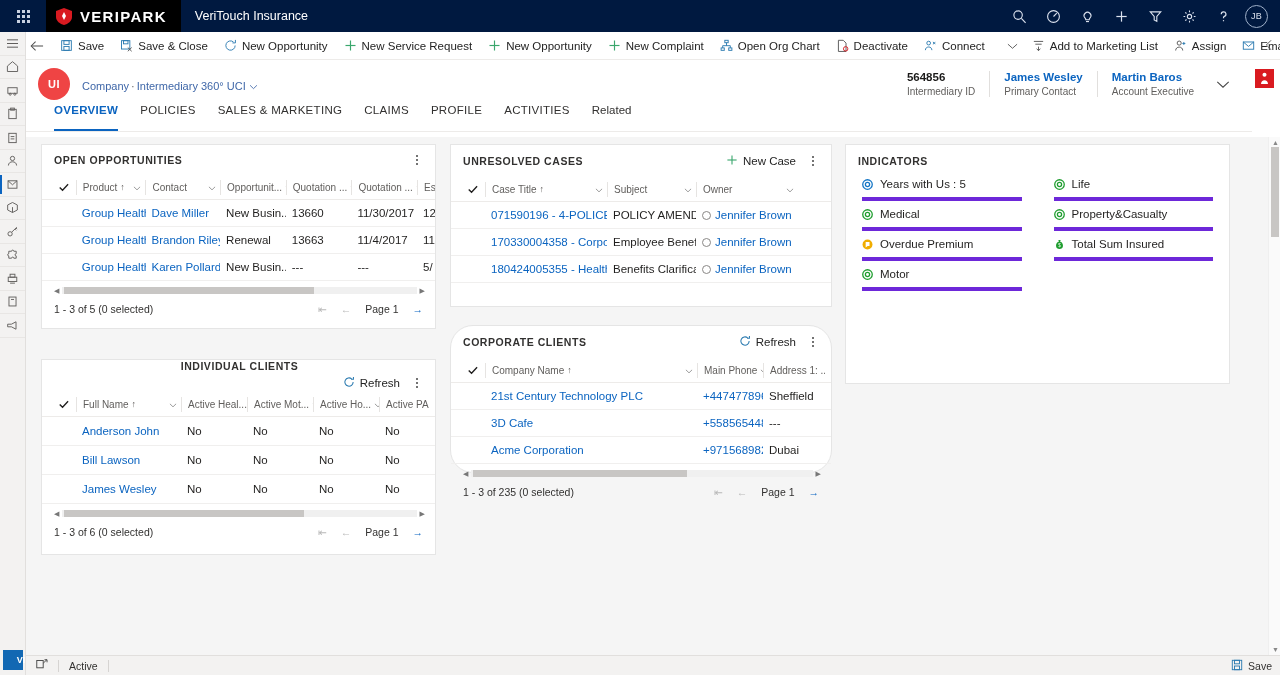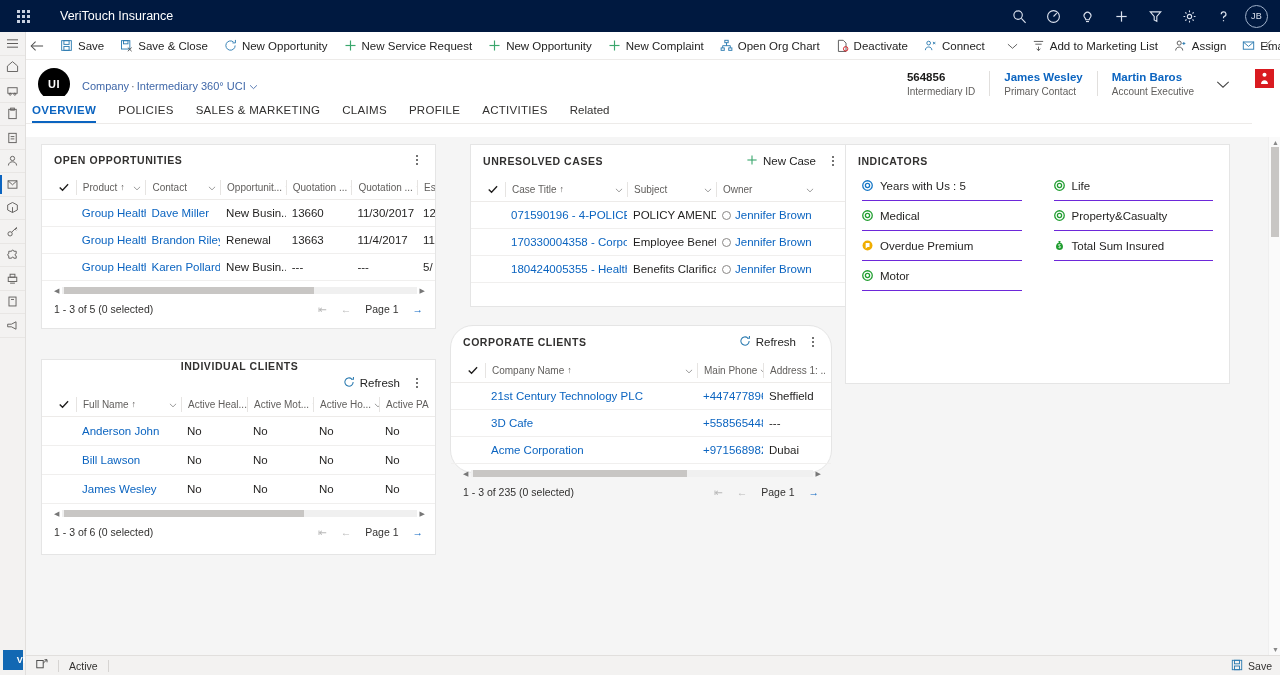--- a/index.html
+++ b/index.html
@@ -65,39 +65,39 @@
   }
   .cmd-btn .gi { display:flex; align-items:center; }
   .cmd-right-chev { position:absolute; right:6px; top:7px; color:#555; }
 
   
   .rec-header {
     position:absolute; left:26px; top:60px; right:28px; height:48px;
     background:#fff; display:flex; align-items:center; padding:0 14px 0 12px;
   }
   .rec-avatar {
-    width:32px; height:32px; border-radius:50%; background:#000000; color:#fff;
+    width:32px; height:32px; border-radius:50%; background:#ef4444; color:#fff;
     font-size:11px; font-weight:bold; display:flex; align-items:center; justify-content:center;
     margin-right:12px; letter-spacing:.4px;
   }
   .rec-title { font-size:17px; font-weight:bold; color:#1b1a19; line-height:18px; }
   .rec-sub { font-size:11px; color:#3f67a8; margin-top:3px; }
   .rec-sub .dot { color:#666; padding:0 2px; }
   .rec-right { margin-left:auto; display:flex; align-items:stretch; }
   .rec-field { padding:0 14px; border-left:1px solid #e1dfdd; text-align:left; }
   .rec-field:first-child { border-left:none; }
   .rec-field .v { font-size:11.5px; font-weight:bold; color:#1b1a19; }
   .rec-field .v.link { color:#0b64c0; }
   .rec-field .l { font-size:10px; color:#605e5c; margin-top:3px; }
   .rec-chev { width:30px; display:flex; align-items:center; justify-content:center; color:#333; }
 
   
   .tabs {
-    position:absolute; left:26px; top:96px; right:28px; height:28px;
-    display:flex; align-items:flex-end; padding-left:6px; background:#fff;
+    position:absolute; left:26px; top:104px; right:28px; height:28px;
+    display:flex; padding-left:28px; background:#fff;
     border-bottom:1px solid #edebe9;
   }
   .tab {
     font-size:11.5px; color:#323130; padding:0 12px 7px 0; margin-right:10px;
     letter-spacing:.3px; position:relative; white-space:nowrap;
   }
   .tab.active { color:#0b64c0; font-weight:bold; }
   .tab.active::after {
     content:""; position:absolute; left:0; right:12px; bottom:0; height:2px; background:#0b64c0;
   }
@@ -164,21 +164,21 @@
   }
   .pager { margin-left:auto; display:flex; align-items:center; gap:14px; color:#0b64c0; font-size:10.5px; }
   .pager .pg { color:#323130; }
   .pager .dim { color:#b9b9b9; }
 
   
   .ind-grid { display:flex; padding:0 0 8px 0; }
   .ind-col { width:50%; padding:0 16px; }
   .ind-row {
     display:flex; align-items:center; gap:7px; height:30px;
-    border-bottom:1px solid #6d28d9; font-size:11.5px; color:#201f1e;
+    border-bottom:4px solid #6d28d9; font-size:11.5px; color:#201f1e;
   }
   .ind-ico { width:11px; height:11px; flex:0 0 auto; display:block; }
 
   
   .vscroll {
     position:absolute; right:0; top:0; width:12px; bottom:0; background:#fafafa; border-left:1px solid #efefef;
   }
   .vscroll .vthumb { position:absolute; left:2px; width:8px; top:2px; height:40px; background:#c8c6c4; }
   .vs-cap { position:absolute; left:3px; color:#888; font-size:7px; }
 
@@ -206,20 +206,29 @@
         <i></i>
         <i></i>
         <i></i>
         <i></i>
         <i></i>
         <i></i>
         <i></i>
         <i></i>
     </div>
   </div>
+  <div class="brandbox">
+    <span class="brand-shield">
+      <svg width="16" height="17" viewBox="0 0 16 17">
+          <path d="M8 0 L16 3 V9 C16 13 12 16 8 17 C4 16 0 13 0 9 V3 Z" fill="#d91a20"></path>
+          <path d="M8 4 L10 8 L8 12 L6 8 Z" fill="#ffffff"></path>
+        </svg>
+    </span>
+    <span class="brand-text">VERIPARK</span>
+  </div>
   <div class="app-name">VeriTouch Insurance</div>
 
   <div class="topbar-right">
     <div class="tb-icon">
       <svg width="15" height="15" viewBox="0 0 16 16" fill="none" stroke="currentColor" stroke-width="1.2">
           <circle cx="6.5" cy="6.5" r="4.5"></circle>
           <line x1="10" y1="10" x2="14.5" y2="14.8"></line>
         </svg>
     </div>
     <div class="tb-icon">
@@ -722,21 +731,21 @@
         <span class="pager">
           <span class="dim">⇤</span>
           <span class="dim">←</span>
           <span class="pg">Page 1</span>
           <span>→</span>
         </span>
       </div>
     </div>
   </div>
 
-  <div class="card" style="left:424px; top:7px; width:382px; height:163px;margin-left:20px;">
+  <div class="card" style="left:424px; top:7px; width:382px; height:163px;">
     <div class="card-head" style="height:32px;">
       <div class="card-title">UNRESOLVED CASES</div>
       <div class="card-actions">
         <div class="card-act">
           <span><svg width="12" height="12" viewBox="0 0 13 13" stroke="#3aa76d" stroke-width="1.2">
                   <line x1="6.5" y1="1.5" x2="6.5" y2="11.5"></line>
                   <line x1="1.5" y1="6.5" x2="11.5" y2="6.5"></line>
                 </svg></span>
           <span>New Case</span>
         </div>

